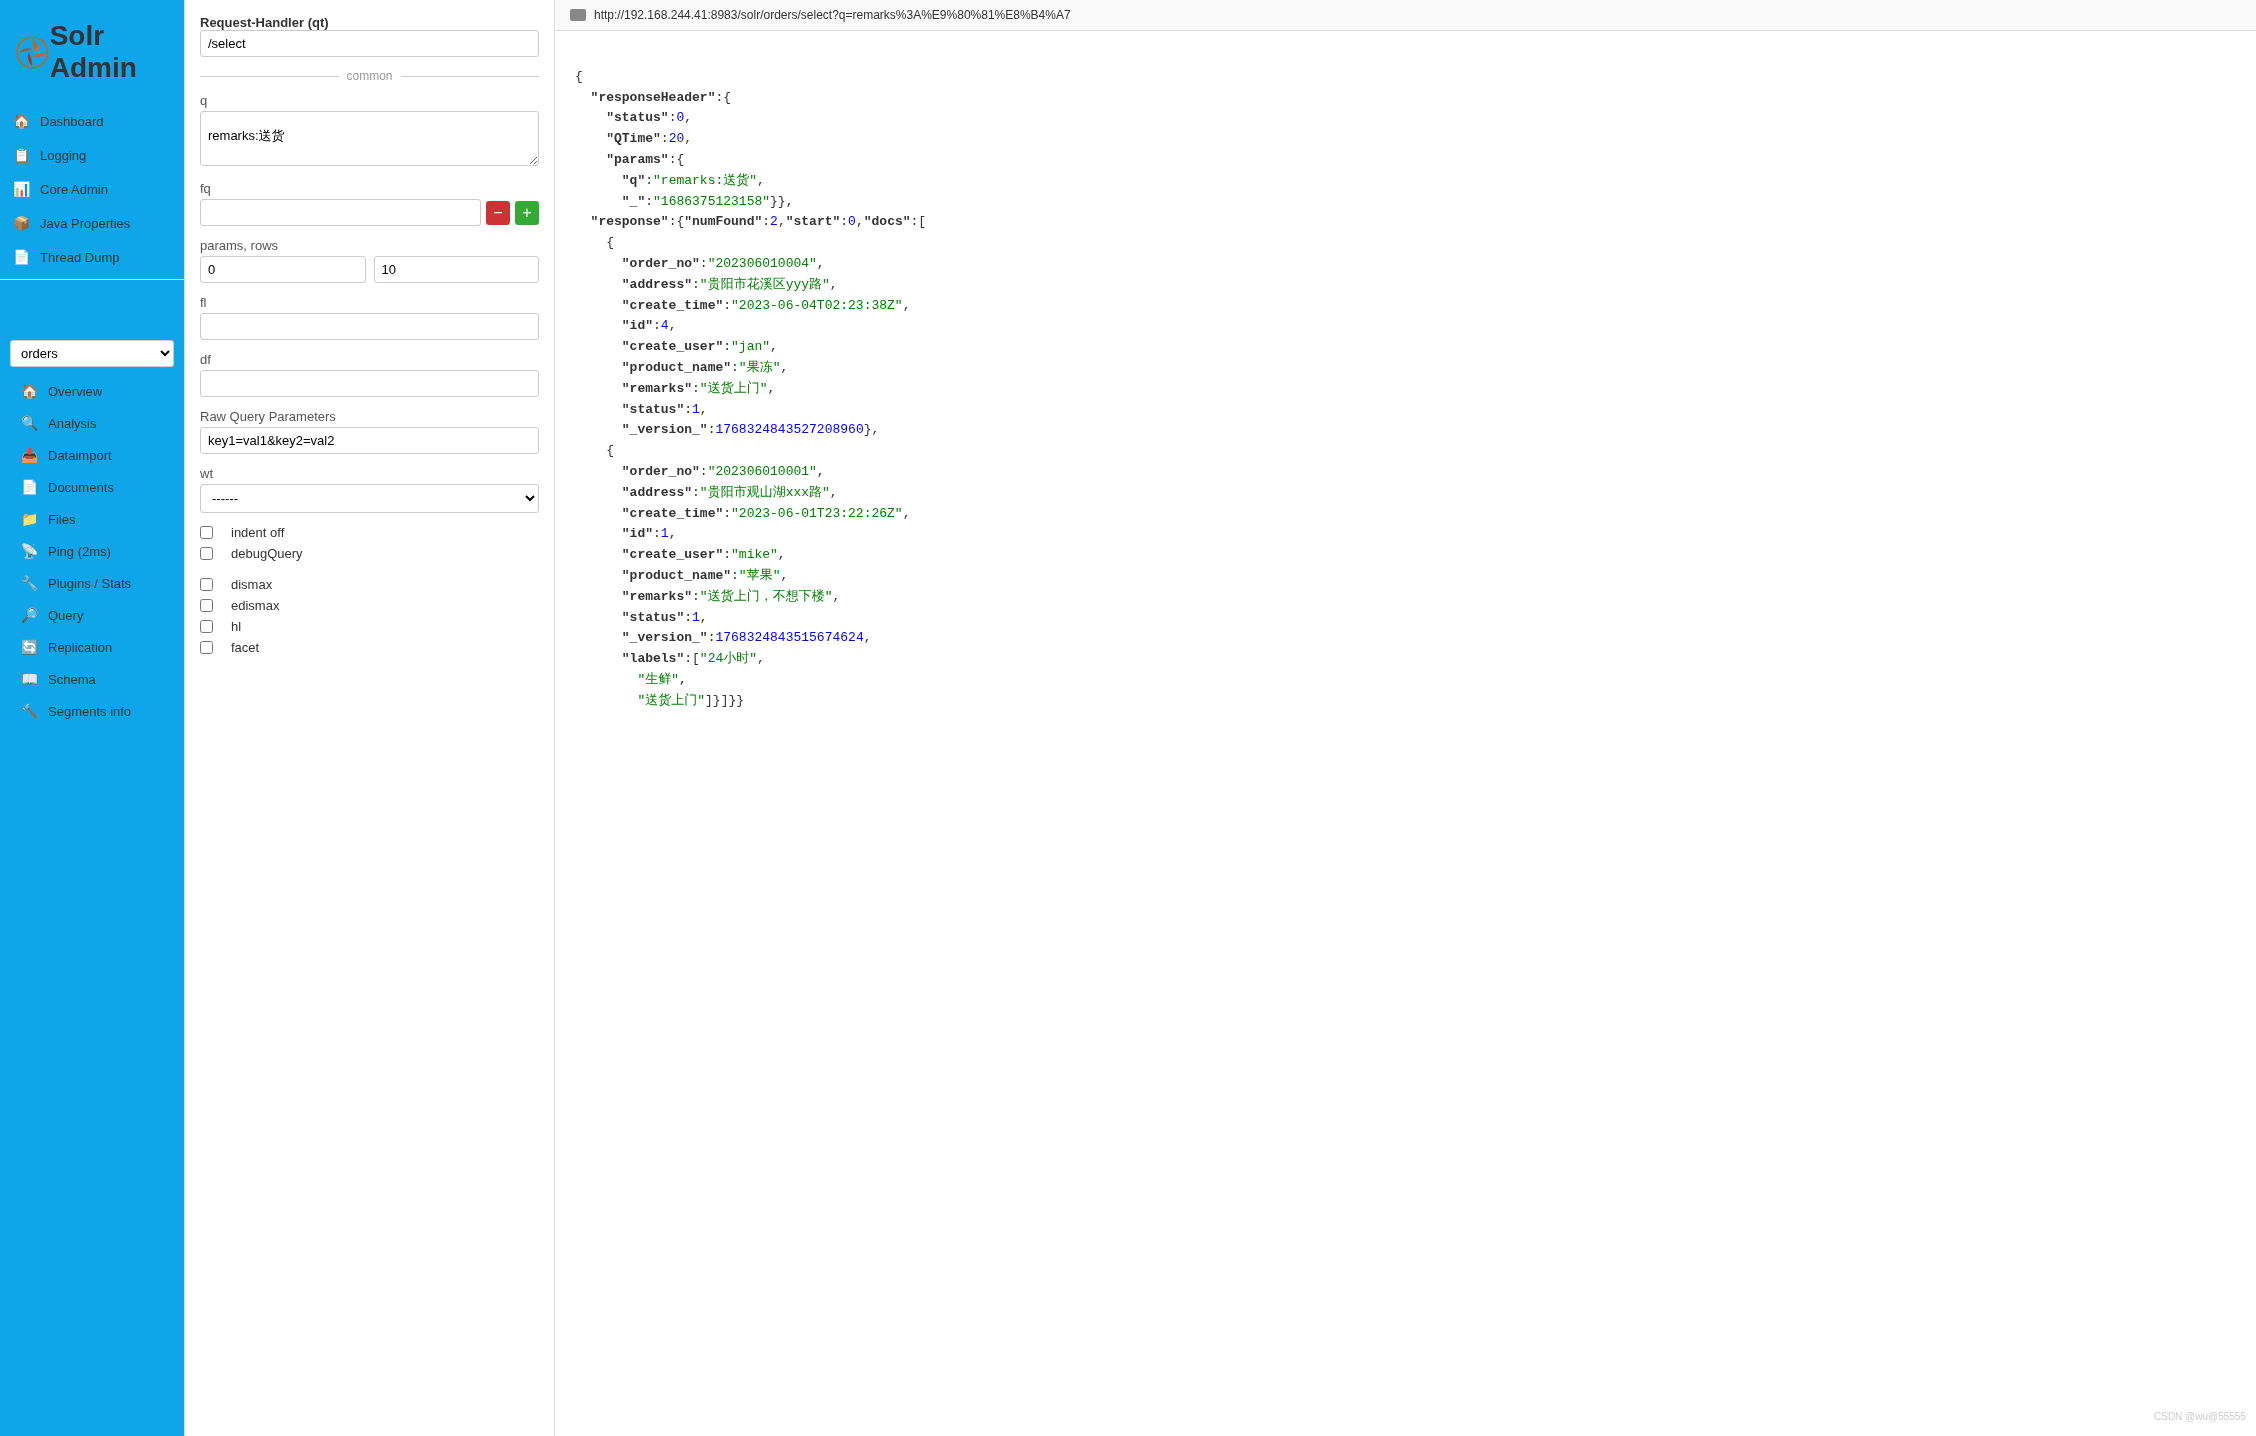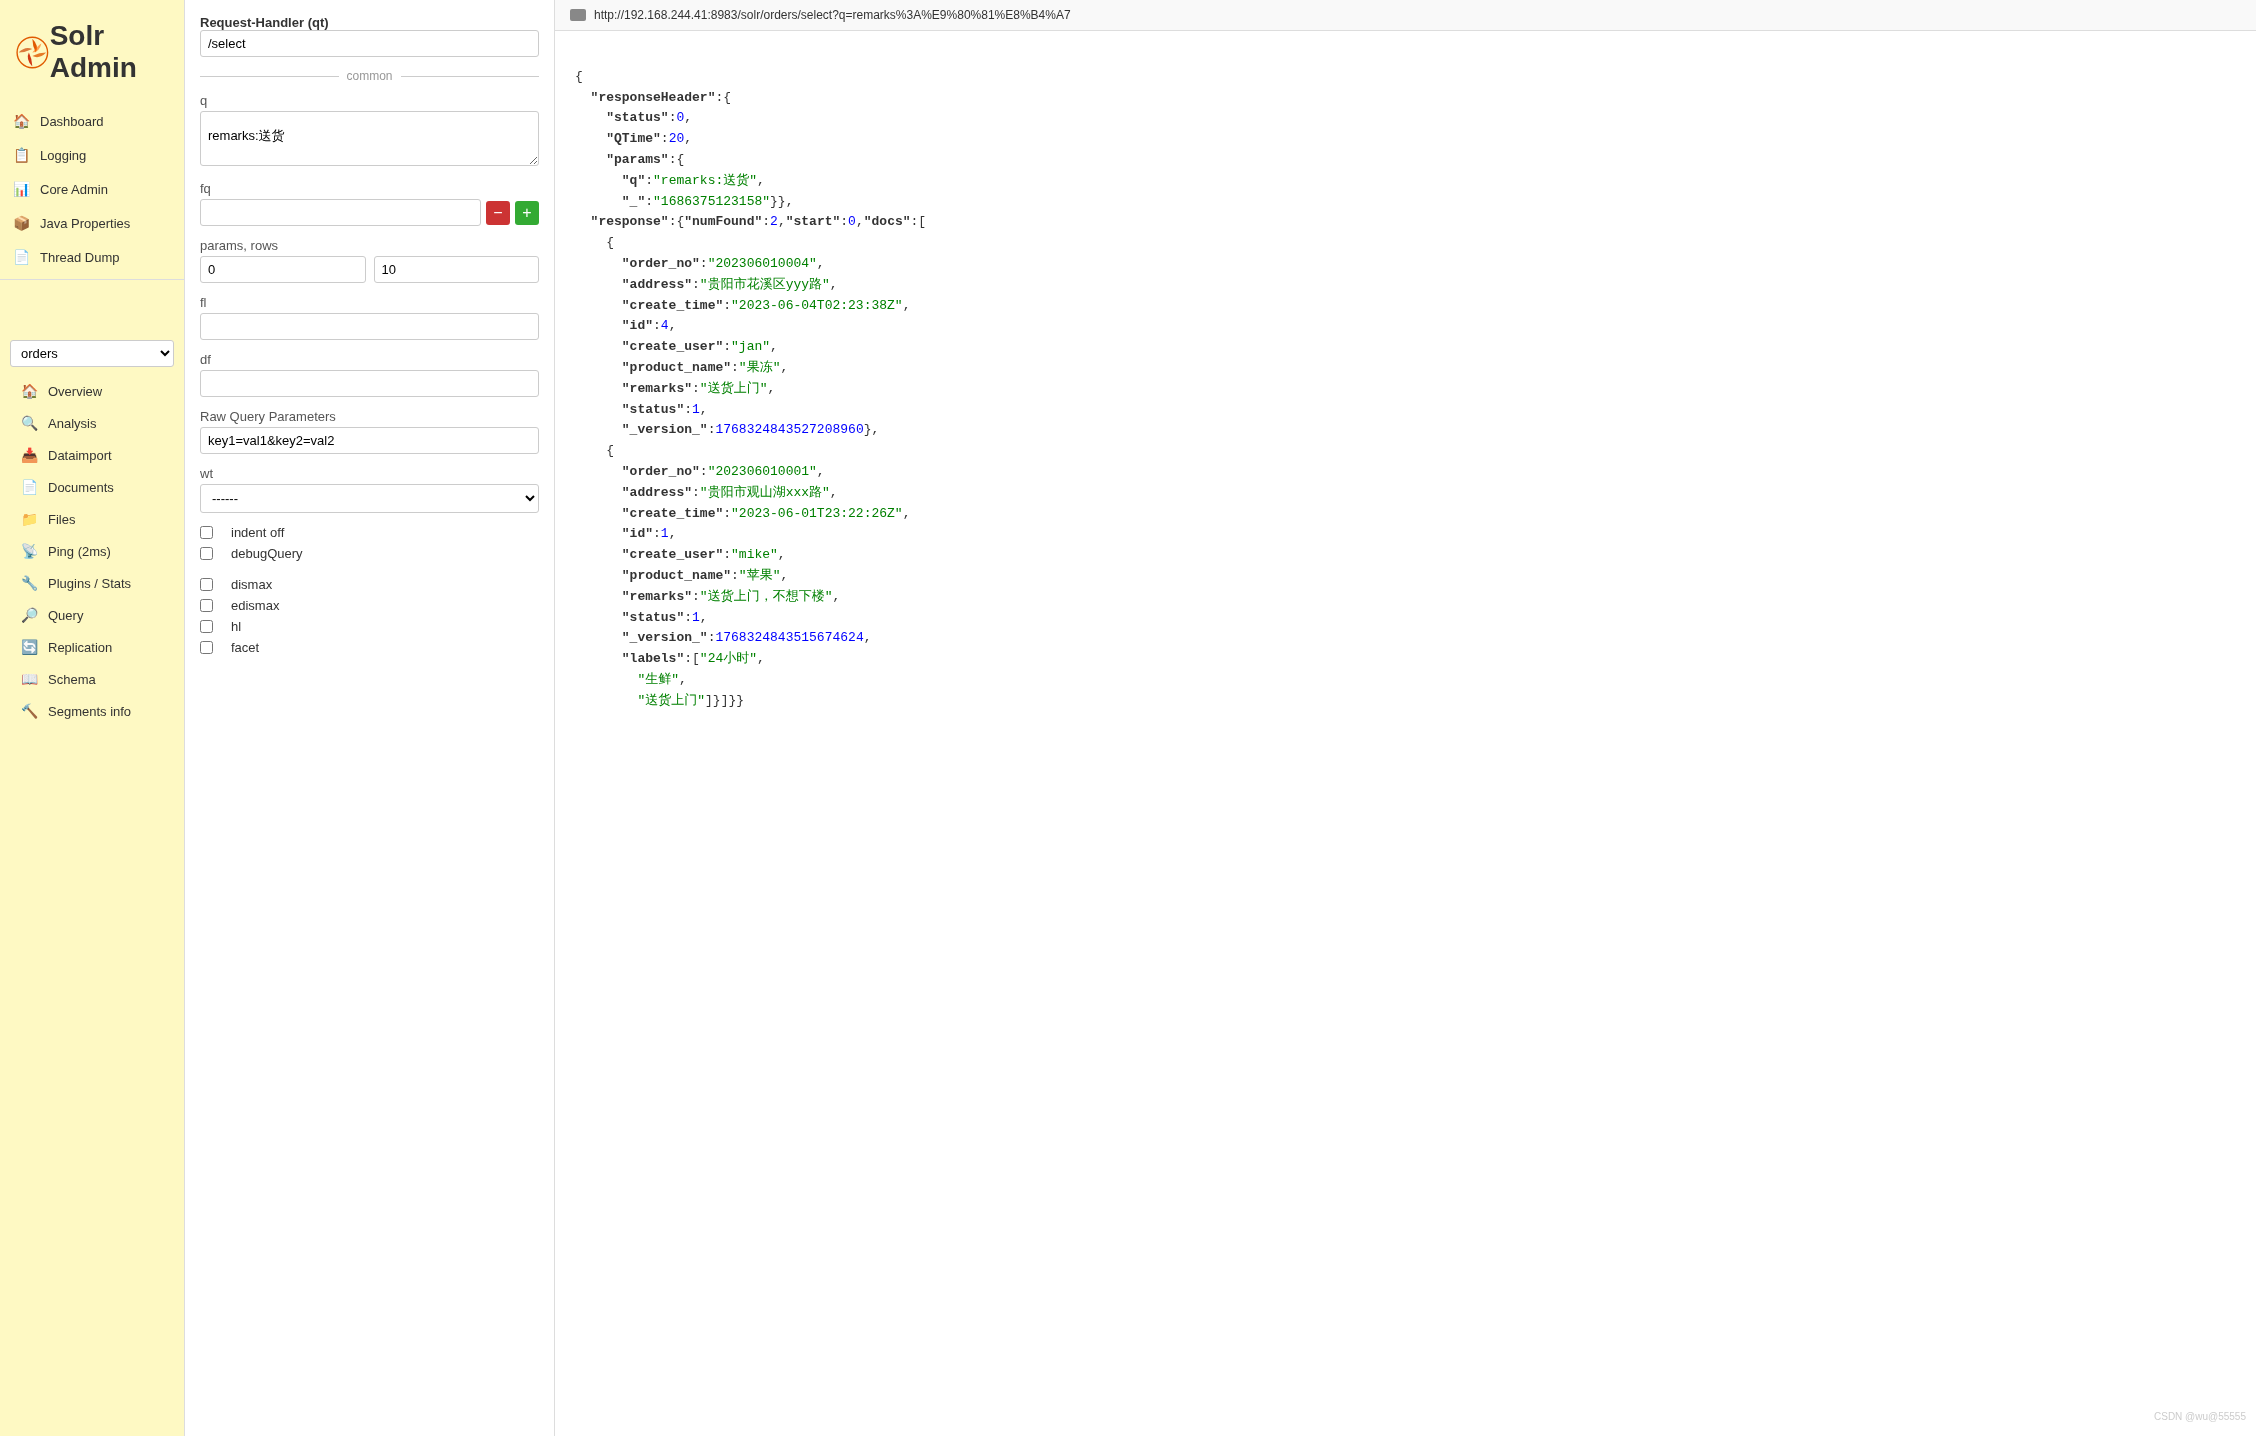--- a/index.html
+++ b/index.html
@@ -2,21 +2,21 @@
 <html><head>
   <meta charset="utf-8">
   <style>
     * { box-sizing: border-box; margin: 0; padding: 0; }
     body { font-family: Arial, sans-serif; font-size: 13px; background: #fff; display: flex; height: 100vh; overflow: hidden; }
 
     
     #sidebar {
       width: 185px;
       min-width: 185px;
-      background: #fef9c3;
+      background: #0ea5e9;
       border-right: 1px solid #ddd;
       display: flex;
       flex-direction: column;
       padding-top: 10px;
       overflow-y: auto;
     }
     .logo-area {
       display: flex;
       align-items: center;
       padding: 10px 15px 20px 15px;

